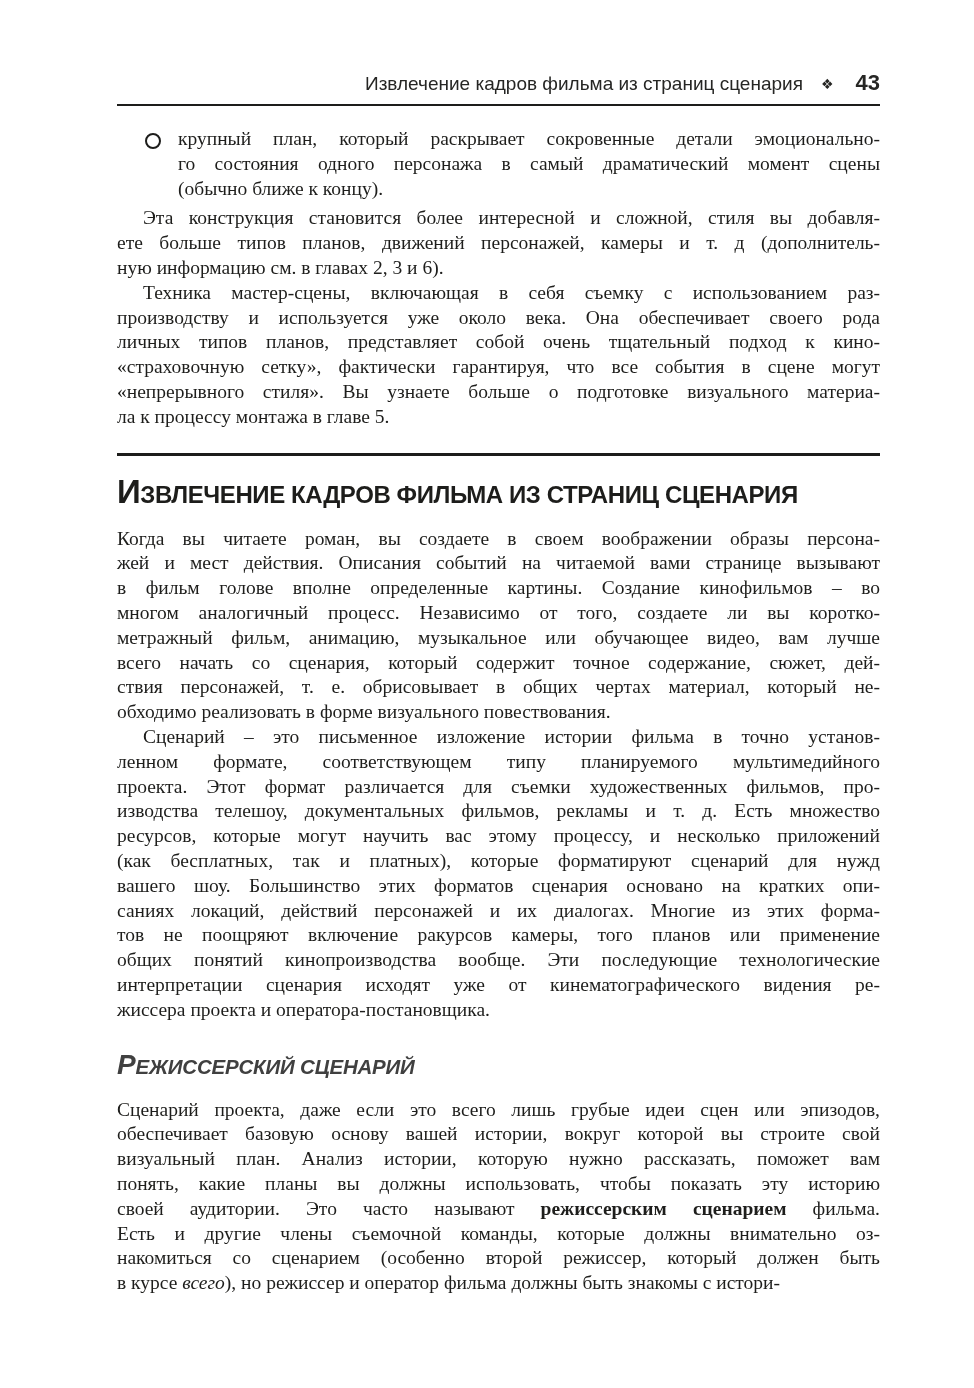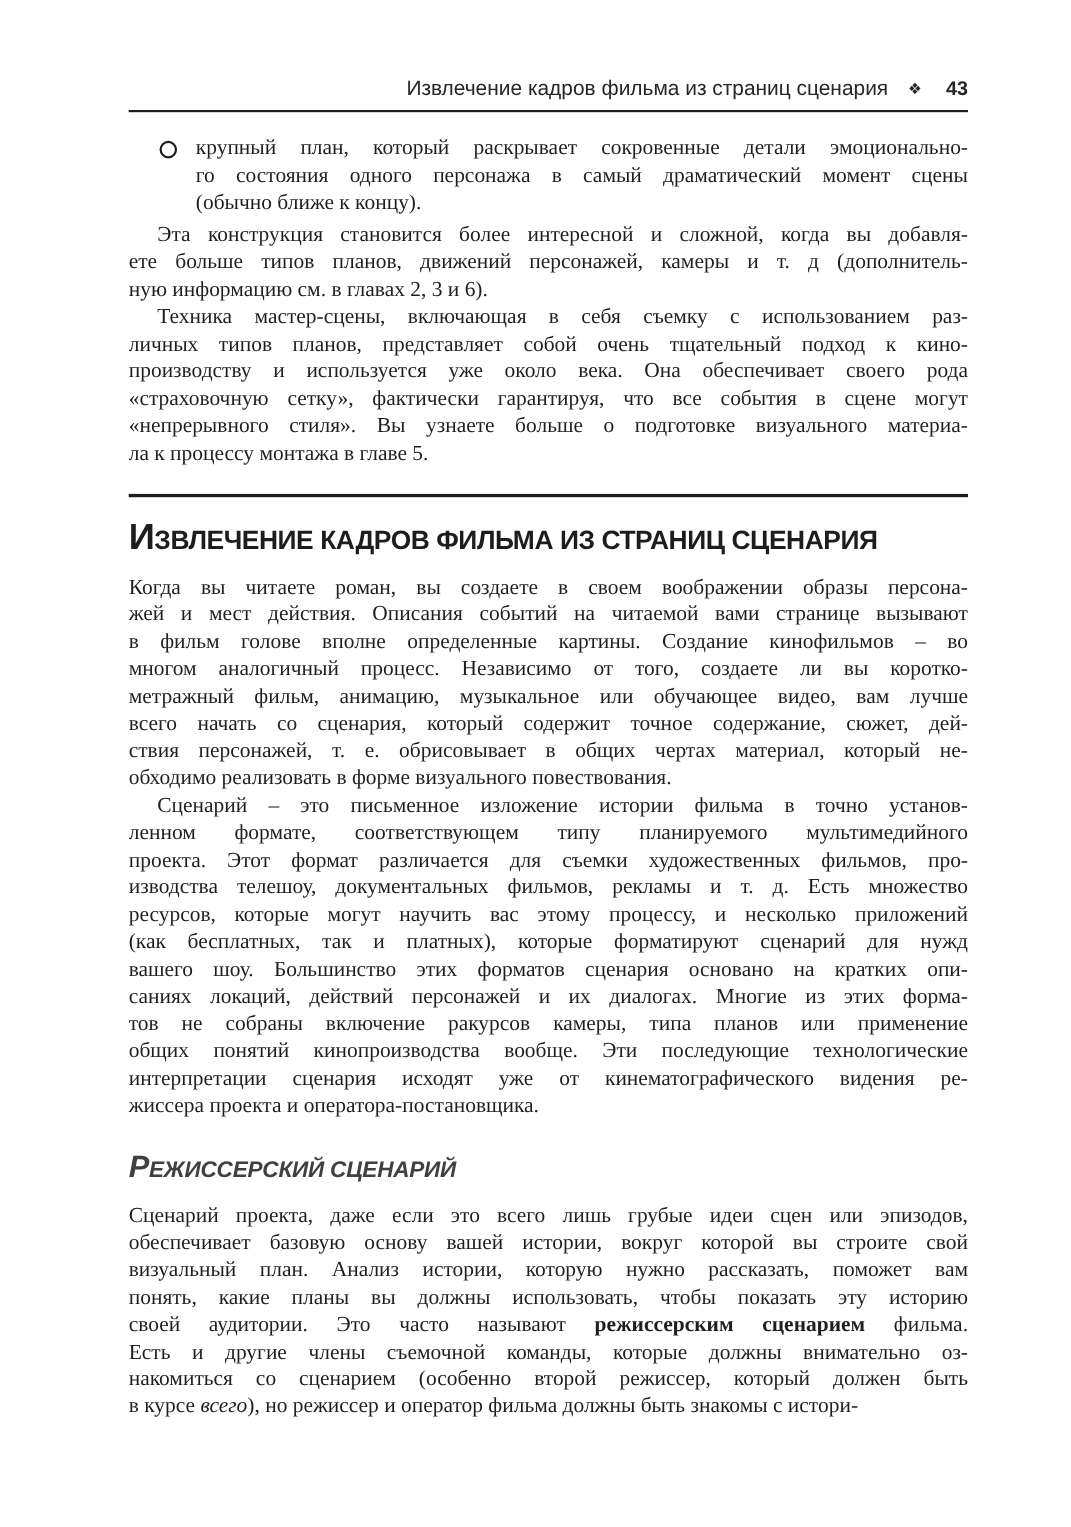--- a/index.html
+++ b/index.html
@@ -25,21 +25,21 @@
     color: #262624;
     white-space: nowrap;
   }
   .running-head .sep {
     font-size: 14px;
     margin: 0 22px 0 18px;
     position: relative; top: -1px;
   }
   .running-head .pageno {
     font-weight: bold;
-    font-size: 18px;
+    font-size: 22px;
     text-align: center;
   }
   .rule {
     border: none;
     border-top: 2.5px solid #1d1d1b;
     margin: 8px 0 0 0;
   }
   .rule.thick { border-top-width: 3px; margin-top: 23px; }
 
   
@@ -113,29 +113,29 @@
   <div class="bullet-item">
     <span class="bullet-marker"><span class="circle"></span></span>
     <div class="bullet-text">
         <div class="tline">крупный план, который раскрывает сокровенные детали эмоционально-</div>
         <div class="tline">го состояния одного персонажа в самый драматический момент сцены</div>
         <div class="tline last">(обычно ближе к концу).</div>
       </div>
   </div>
 
   <div class="para indent">
-      <div class="tline">Эта конструкция становится более интересной и сложной, когда вы добавля-</div>
+      <div class="tline">Эта конструкция становится более интересной и сложной, стиля вы добавля-</div>
       <div class="tline">ете больше типов планов, движений персонажей, камеры и т. д (дополнитель-</div>
       <div class="tline last">ную информацию см. в главах 2, 3 и 6).</div>
     </div>
 
   <div class="para indent">
       <div class="tline">Техника мастер-сцены, включающая в себя съемку с использованием раз-</div>
+      <div class="tline">производству и используется уже около века. Она обеспечивает своего рода</div>
       <div class="tline">личных типов планов, представляет собой очень тщательный подход к кино-</div>
-      <div class="tline">производству и используется уже около века. Она обеспечивает своего рода</div>
       <div class="tline">«страховочную сетку», фактически гарантируя, что все события в сцене могут</div>
       <div class="tline">«непрерывного стиля». Вы узнаете больше о подготовке визуального материа-</div>
       <div class="tline last">ла к процессу монтажа в главе 5.</div>
     </div>
 
   <hr class="rule thick">
 
   <h1 class="section-title">Извлечение кадров фильма из страниц сценария</h1>
 
   <div class="para after-title">
@@ -151,21 +151,21 @@
 
   <div class="para indent">
       <div class="tline">Сценарий – это письменное изложение истории фильма в точно установ-</div>
       <div class="tline">ленном формате, соответствующем типу планируемого мультимедийного</div>
       <div class="tline">проекта. Этот формат различается для съемки художественных фильмов, про-</div>
       <div class="tline">изводства телешоу, документальных фильмов, рекламы и т. д. Есть множество</div>
       <div class="tline">ресурсов, которые могут научить вас этому процессу, и несколько приложений</div>
       <div class="tline">(как бесплатных, так и платных), которые форматируют сценарий для нужд</div>
       <div class="tline">вашего шоу. Большинство этих форматов сценария основано на кратких опи-</div>
       <div class="tline">саниях локаций, действий персонажей и их диалогах. Многие из этих форма-</div>
-      <div class="tline">тов не собраны включение ракурсов камеры, типа планов или применение</div>
+      <div class="tline">тов не поощряют включение ракурсов камеры, того планов или применение</div>
       <div class="tline">общих понятий кинопроизводства вообще. Эти последующие технологические</div>
       <div class="tline">интерпретации сценария исходят уже от кинематографического видения ре-</div>
       <div class="tline last">жиссера проекта и оператора-постановщика.</div>
     </div>
 
   <h2 class="subsection-title">Режиссерский сценарий</h2>
 
   <div class="para after-subtitle">
       <div class="tline">Сценарий проекта, даже если это всего лишь грубые идеи сцен или эпизодов,</div>
       <div class="tline">обеспечивает базовую основу вашей истории, вокруг которой вы строите свой</div>

